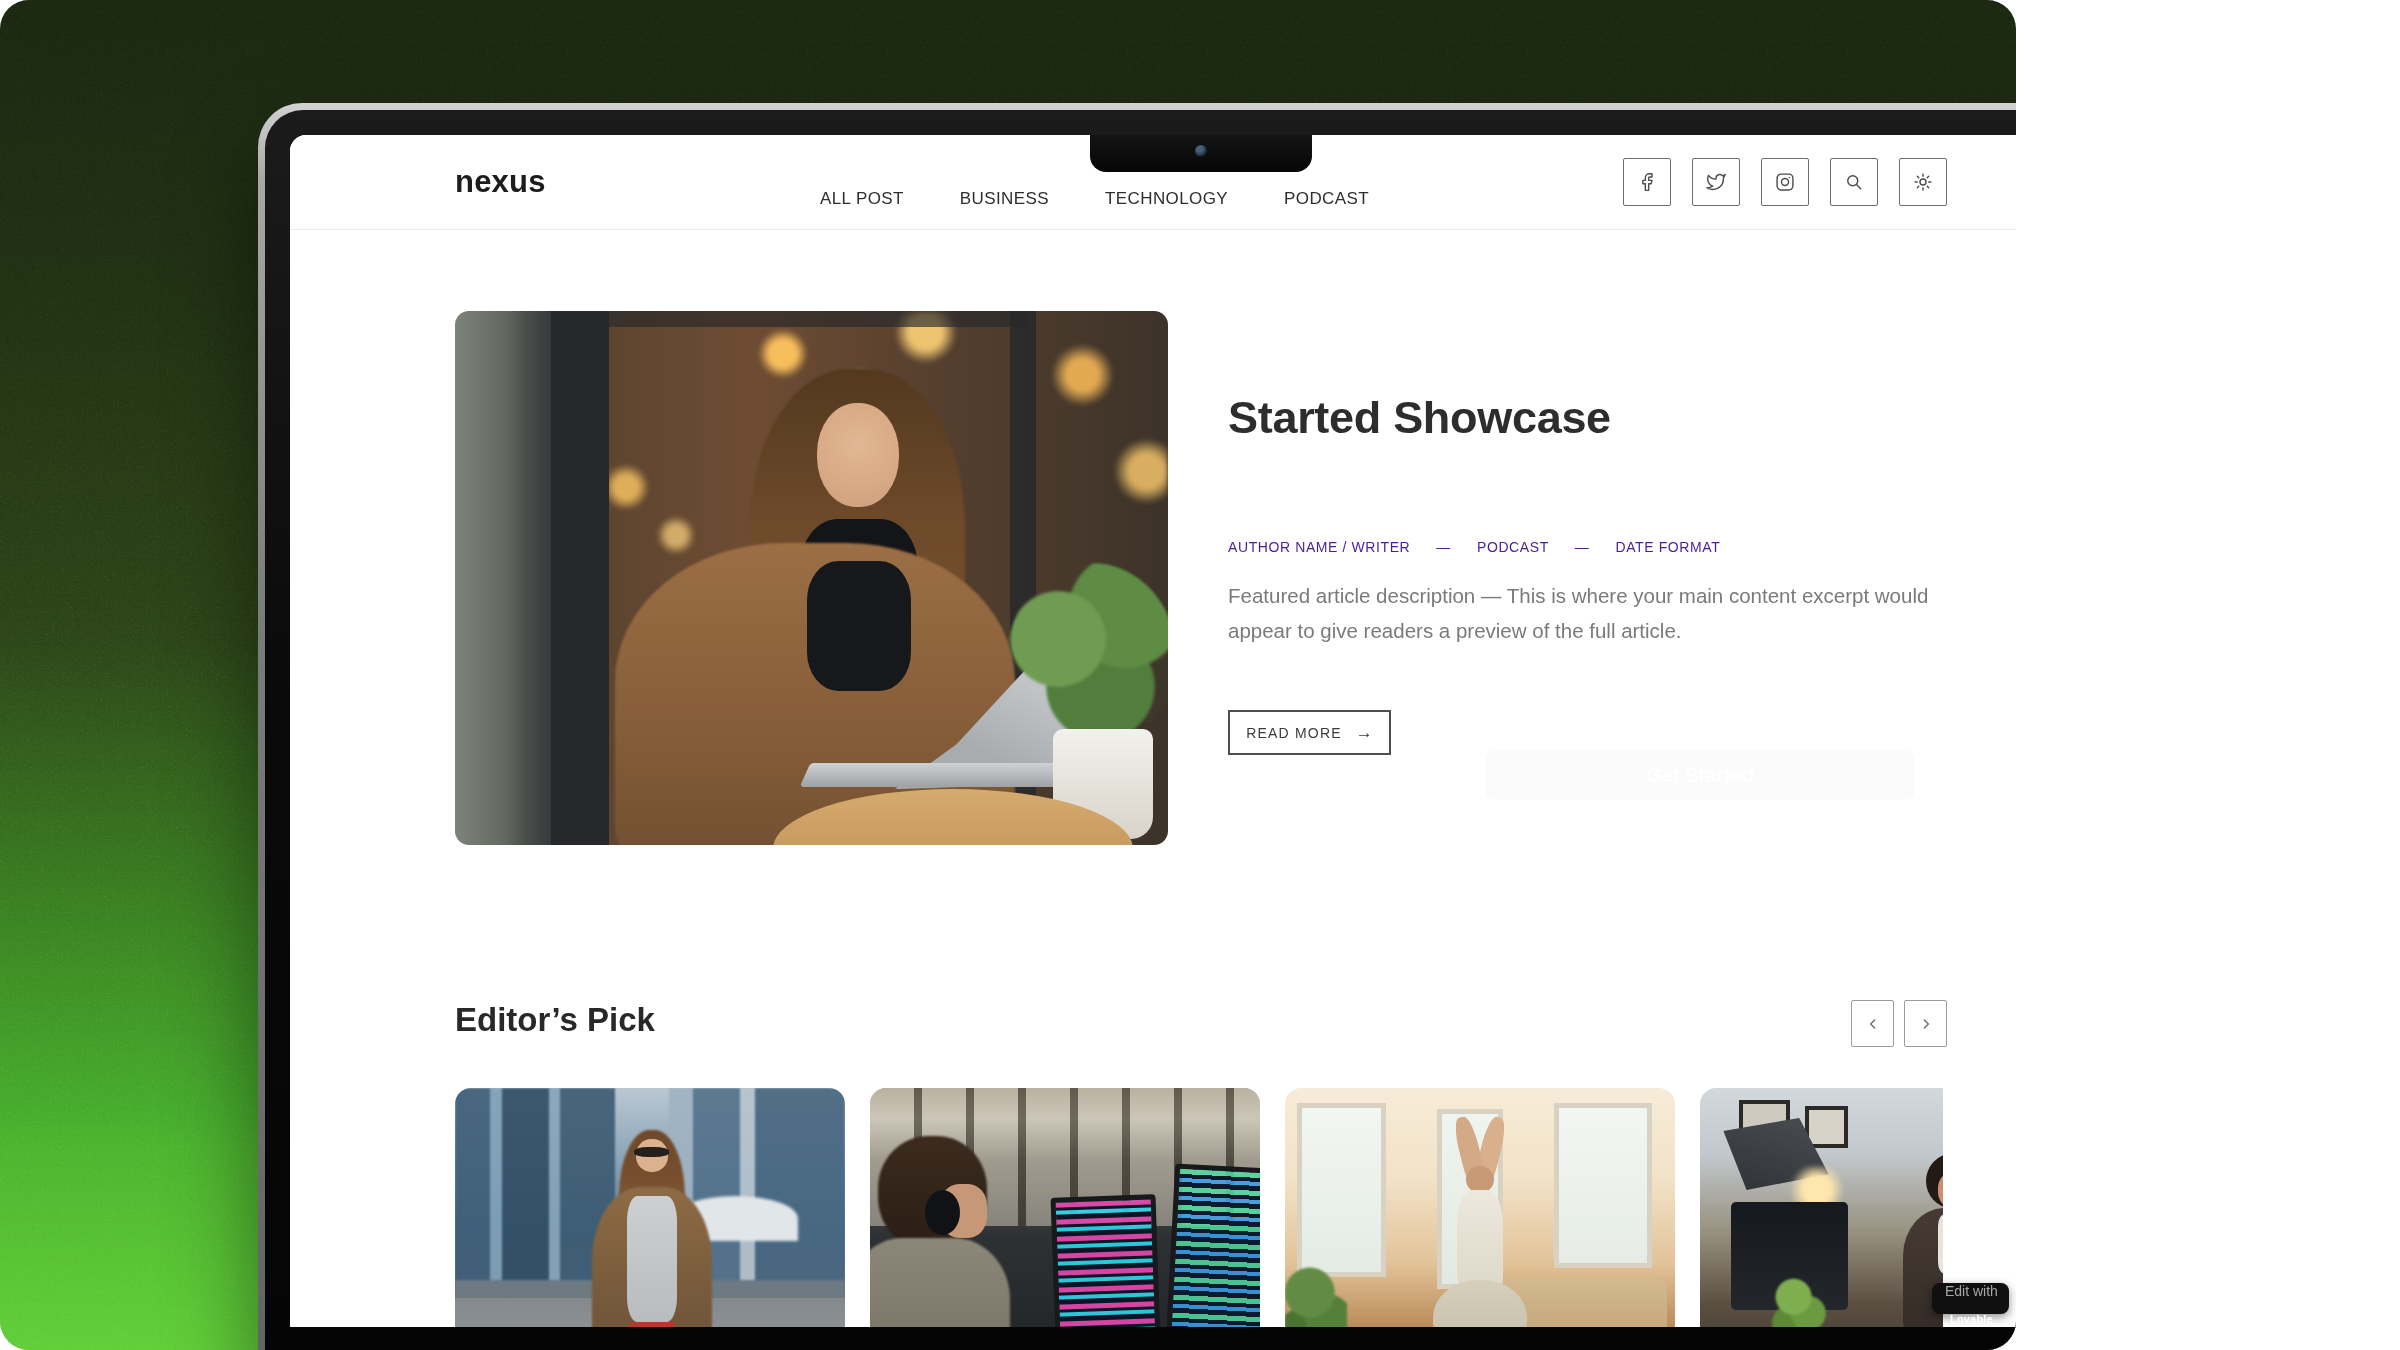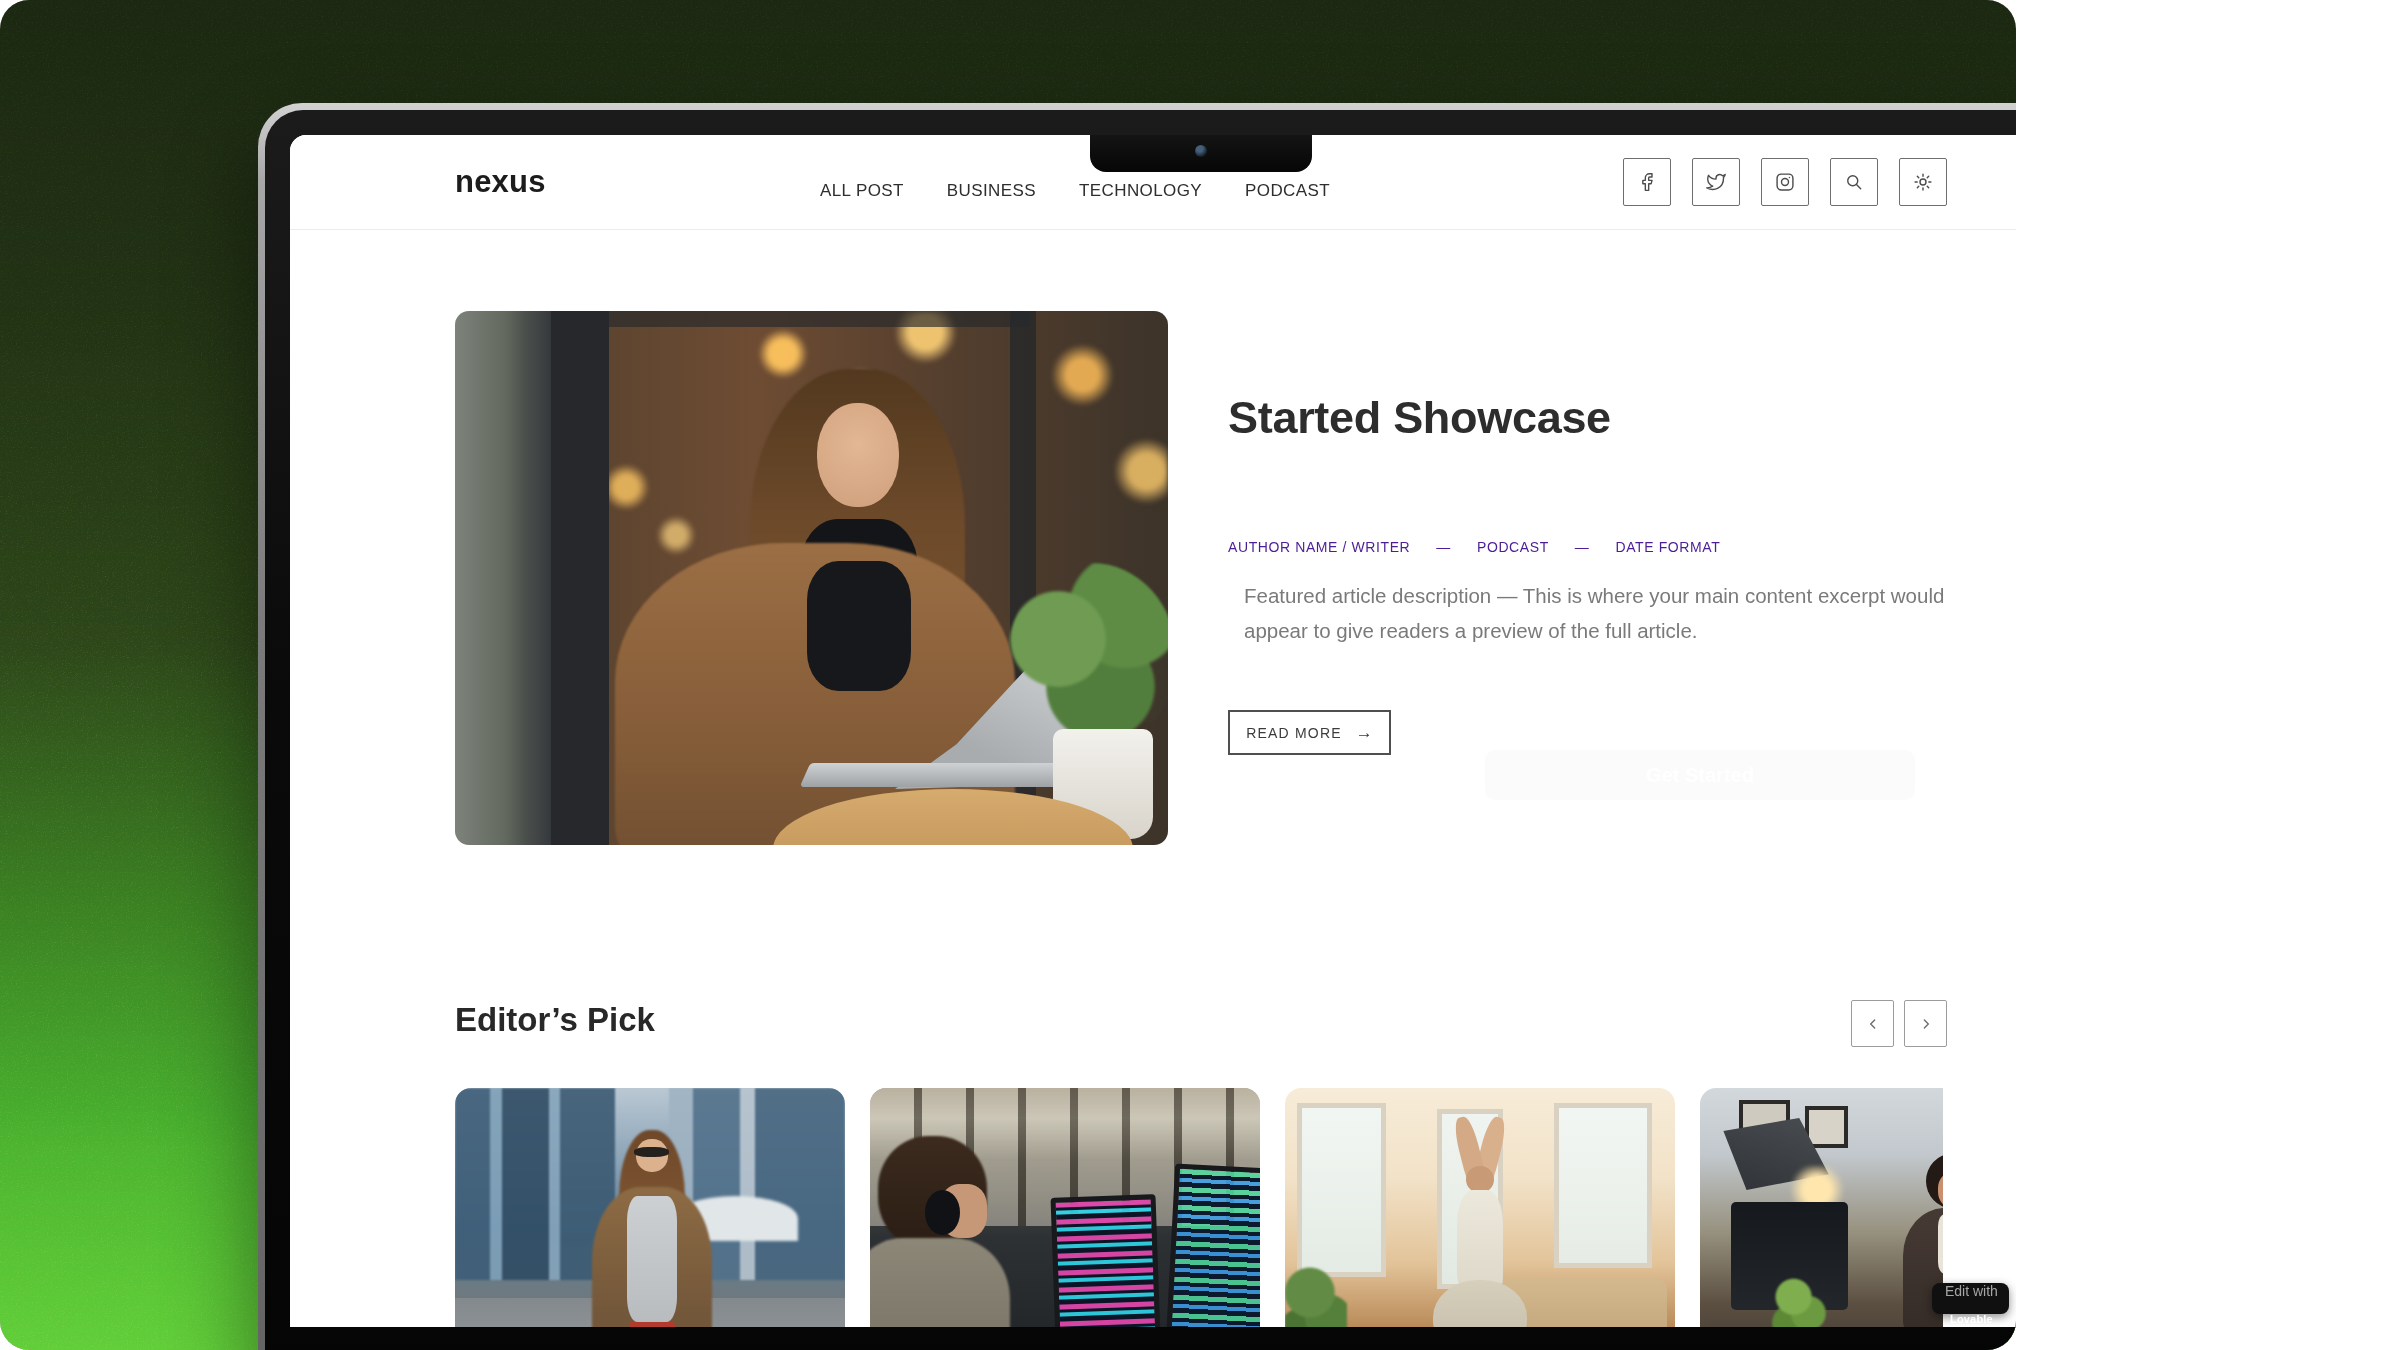--- a/index.html
+++ b/index.html
@@ -19,21 +19,21 @@
             border-radius:16px 16px 0 0; overflow:hidden; }
   .notch  { position:absolute; left:50%; top:0; transform:translateX(-50%); width:222px; height:37px;
             background:linear-gradient(180deg,#141414,#060606); border-radius:0 0 16px 16px; z-index:40; }
   .camera { position:absolute; left:50%; top:10px; transform:translateX(-50%); width:12px; height:12px;
             border-radius:50%; background:radial-gradient(circle at 38% 32%, #44607a 0 28%, #121a22 75%); }
 
   
   .sheader { position:absolute; left:0; right:0; top:0; height:95px; display:flex; align-items:center;
              padding:0 165px; border-bottom:1px solid #ececec; background:#fff; z-index:10; }
   .logo { font-size:31px; font-weight:800; letter-spacing:.2px; color:#1c1c1c; cursor:pointer; }
-  .nav { position:absolute; left:530px; top:8px; height:95px; display:flex; align-items:center; gap:43px; }
+  .nav { position:absolute; left:530px; top:16px; height:95px; display:flex; align-items:center; gap:56px; }
   .nav a { font-size:17px; letter-spacing:.4px; color:#2e2e2e; text-decoration:none; cursor:pointer; }
   .social { margin-left:auto; display:flex; gap:21px; }
   .sq-btn { width:48px; height:48px; border:1.5px solid #6e6e6e; border-radius:2px; background:#fff;
             display:flex; align-items:center; justify-content:center; cursor:pointer; }
   .sq-btn svg { stroke:#4c4c4c; fill:none; stroke-width:1.7; stroke-linecap:round; stroke-linejoin:round; }
 
   
   .hero-img { position:absolute; left:165px; top:176px; width:713px; height:534px; border-radius:14px;
               overflow:hidden; cursor:pointer;
               background:linear-gradient(90deg,#7d827b 0%,#64695f 7%,#4a4e4b 10%,#33363a 14%,#5c442f 19%,#6e4c33 42%,#553f2e 68%,#3c3329 100%); }
@@ -50,21 +50,21 @@
       radial-gradient(circle at 57% 14%, rgba(255,225,150,.6) 0 1.4%, rgba(255,225,150,0) 3%);
       filter:blur(2px); }
   .mullion { position:absolute; background:#26282b; }
   .hfig { position:absolute; border-radius:50%; }
 
   .hero-title { position:absolute; left:938px; top:255px; font-size:45px; line-height:55px; font-weight:700;
                 color:#2d2d2d; letter-spacing:-.3px; cursor:pointer; }
   .hero-meta { position:absolute; left:938px; top:404px; display:flex; gap:26px; align-items:center;
                font-size:14px; letter-spacing:.6px; color:#4c1d95; }
   .hero-desc { position:absolute; left:938px; top:443px; width:722px; font-size:20.5px; line-height:35px;
-               color:#7a7a7a;margin-left:16px; }
+               color:#7a7a7a; }
   .ghost-btn { position:absolute; left:1195px; top:615px; width:430px; height:50px; background:#fbfbfb;
                border-radius:10px; display:flex; align-items:center; justify-content:center;
                color:#ffffff; font-weight:700; font-size:20px; z-index:1; }
   .read-more { position:absolute; left:938px; top:575px; width:163px; height:45px; background:#fff;
                border:2px solid #4f4f4f; display:flex; align-items:center; justify-content:center; gap:14px;
                font-size:14px; letter-spacing:1.2px; color:#3b3b3b; cursor:pointer; z-index:2; }
   .read-more .arr { font-size:17px; letter-spacing:0; }
 
   
   .ep-title { position:absolute; left:165px; top:866px; font-size:33px; font-weight:700; color:#282828; }

